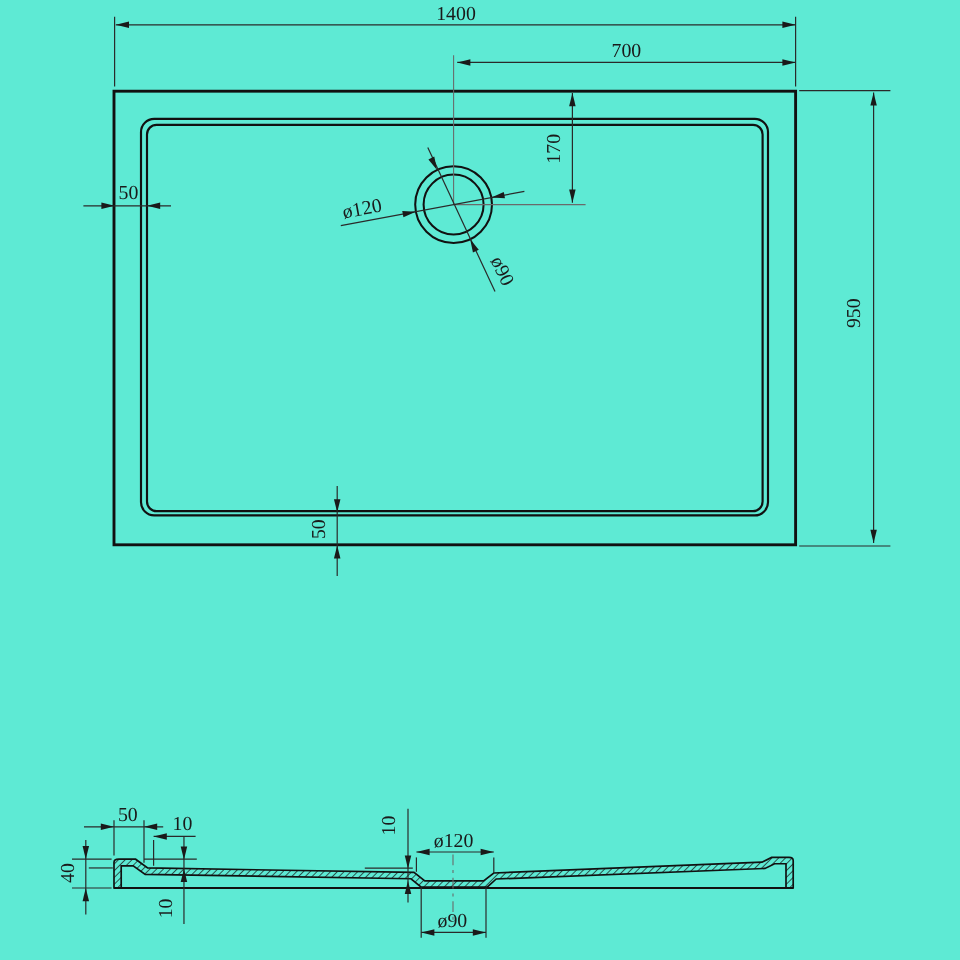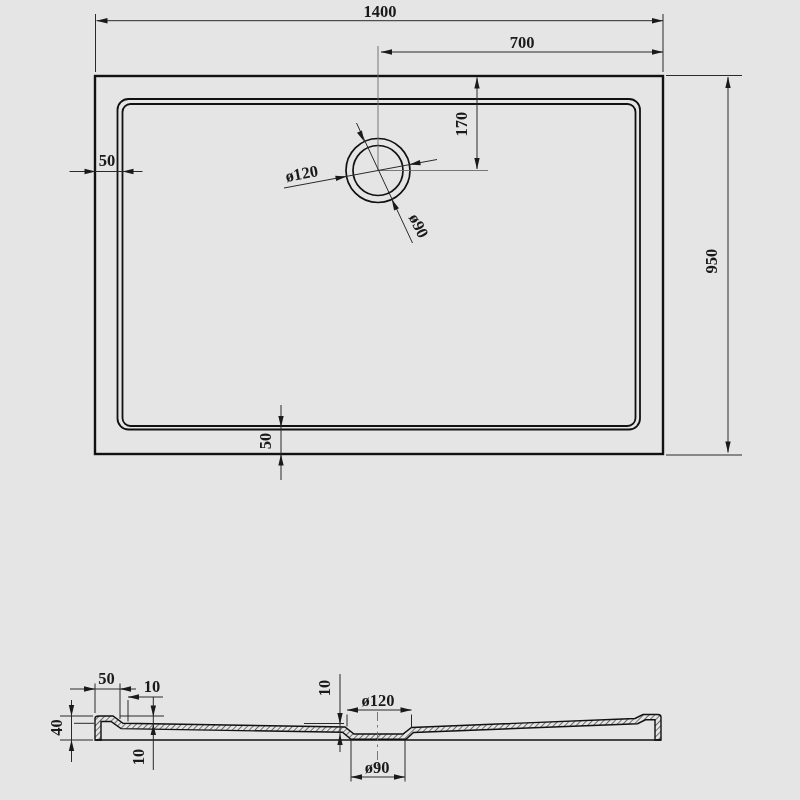--- a/index.html
+++ b/index.html
@@ -1,16 +1,16 @@
 <!DOCTYPE html>
 <html><head>
 <meta charset="utf-8">
 <style>
   html,body{margin:0;padding:0;background:#ffffff;width:800px;height:800px;overflow:hidden;}
-  .sheet{width:800px;height:800px;background:#e5e5e5;position:relative;font-weight:bold;}
+  .sheet{width:800px;height:800px;background:#5eead4;position:relative;}
   svg{display:block;}
   .outline{stroke:#111;fill:none;}
   .thin{stroke:#2a2a2a;stroke-width:1;fill:none;}
   .center{stroke:#6a6a6a;stroke-width:0.9;fill:none;}
   .dimtext{font-family:"Liberation Serif","DejaVu Serif",serif;font-size:16.5px;fill:#1a1a1a;}
   .dimtext.mid{text-anchor:middle;}
 </style>
 </head>
 <body>
 

